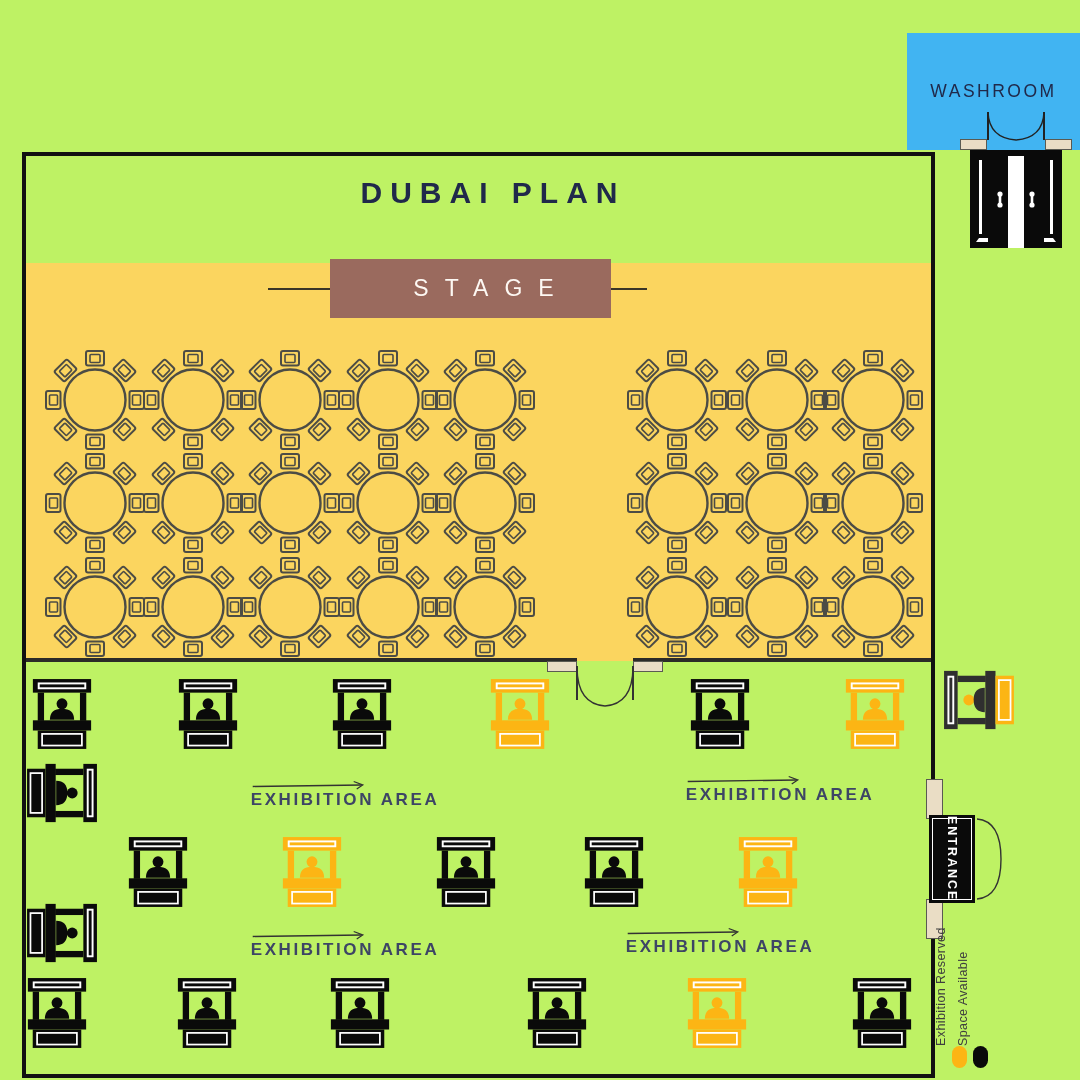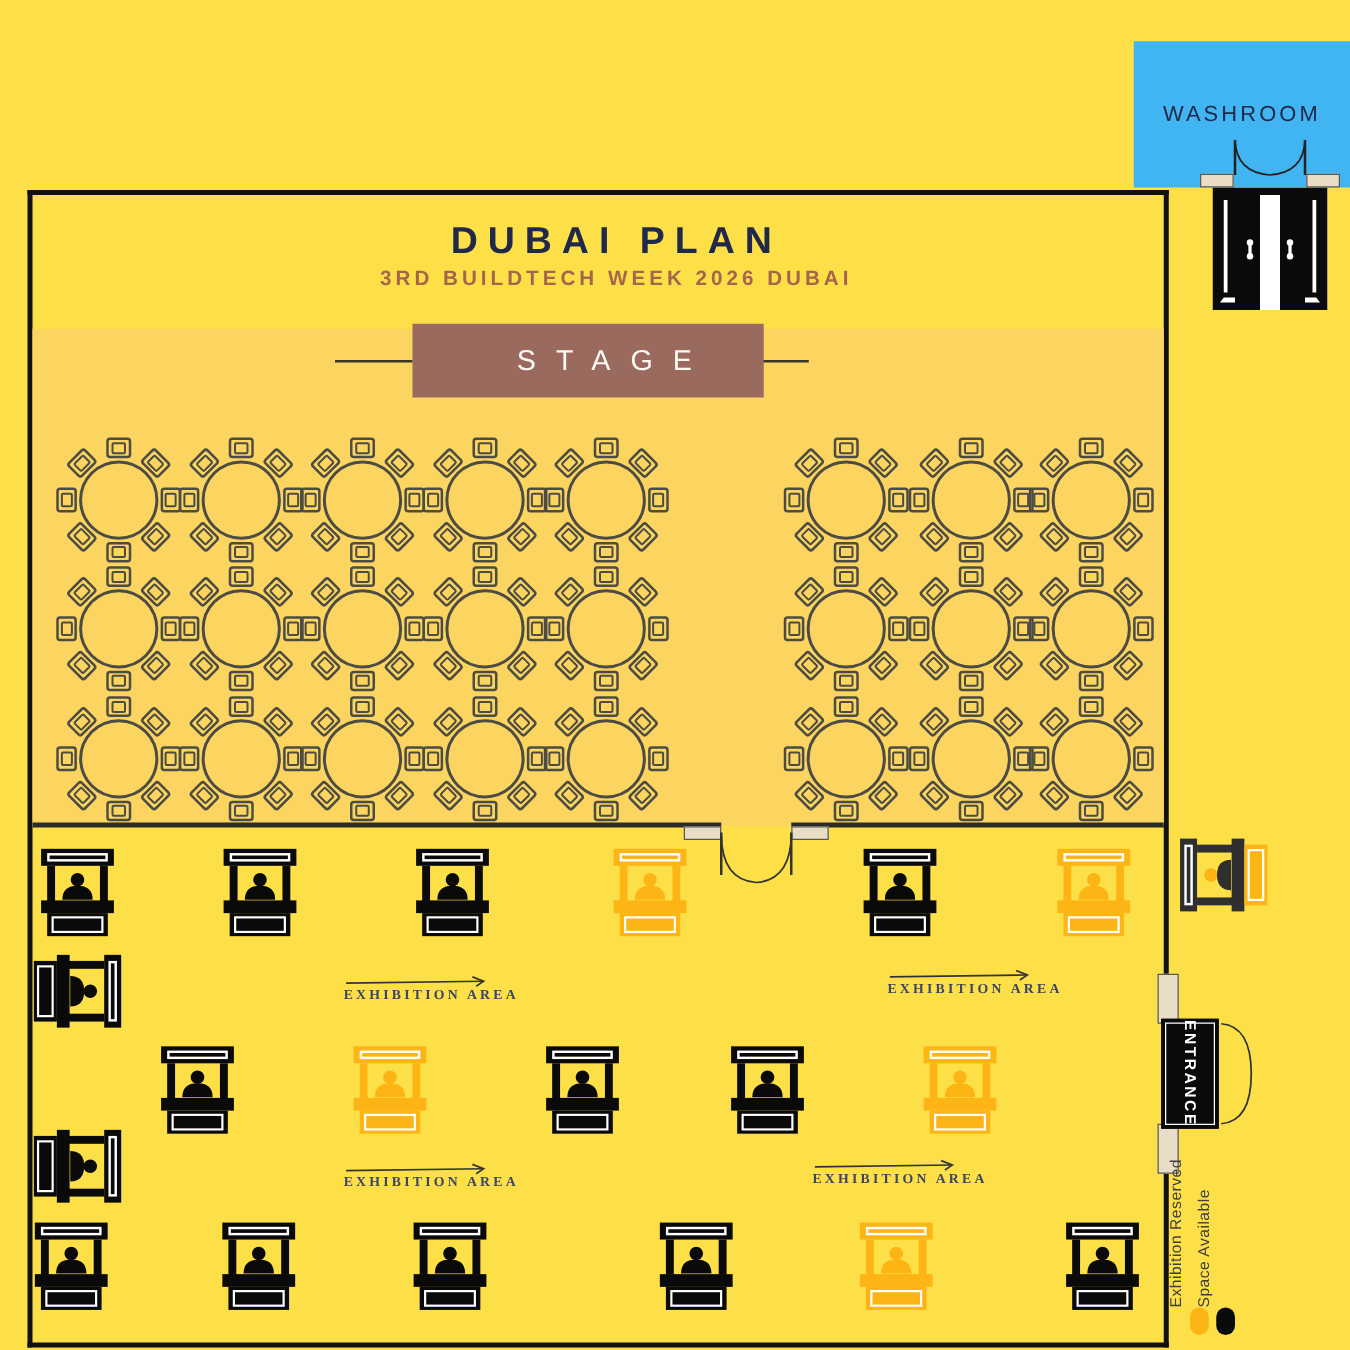--- a/index.html
+++ b/index.html
@@ -1,16 +1,16 @@
 <!DOCTYPE html>
 <html><head>
 <meta charset="utf-8">
 <style>
   html,body{margin:0;padding:0;background:#fff;}
-  .canvas{position:relative;width:1080px;height:1080px;background:#fde047;overflow:hidden;
+  .canvas{position:relative;width:1080px;height:1080px;background:#bef264;overflow:hidden;
           font-family:"Liberation Sans", sans-serif;}
   .abs{position:absolute;}
   
   .wall{position:absolute;background:var(--color-wall);}
   
   .hall{position:absolute;left:26px;top:263px;width:905px;height:398px;background:var(--color-hall);}
   .hall-edge{position:absolute;height:4px;background:#2b2b28;}
   
   .title{position:absolute;left:493px;top:176px;transform:translateX(-50%);
          font-size:30px;font-weight:bold;letter-spacing:8px;color:var(--color-navy);white-space:nowrap;}
@@ -27,21 +27,21 @@
   .washroom span{color:var(--color-navy);font-size:17.5px;letter-spacing:2.5px;font-weight:normal;}
   
   .sill{position:absolute;background:var(--color-sill);border:1px solid #5a5a52;box-sizing:border-box;}
   
   .entrance{position:absolute;left:929px;top:815px;width:46px;height:88px;background:#0a0a0a;
             border:2px solid #0a0a0a;box-sizing:border-box;display:flex;align-items:center;justify-content:center;}
   .entrance .inner{width:38px;height:80px;border:1.5px solid #fff;display:flex;align-items:center;justify-content:center;}
   .entrance span{writing-mode:vertical-rl;color:#fff;font-weight:bold;font-size:12.5px;letter-spacing:2px;white-space:nowrap;}
   
   .ex-label{position:absolute;transform:translateX(-50%);text-align:center;}
-  .ex-label .txt{font-size:11px;letter-spacing:2.6px;color:var(--color-label);font-weight:bold;white-space:nowrap;font-family:Liberation Serif, serif;}
+  .ex-label .txt{font-size:17px;letter-spacing:2.6px;color:var(--color-label);font-weight:bold;white-space:nowrap;}
   
   .legend-text{position:absolute;transform:rotate(-90deg);transform-origin:left bottom;
                font-size:12.5px;color:#3f3f3f;white-space:nowrap;letter-spacing:.4px;}
   .pill{position:absolute;width:15px;height:22px;border-radius:8px;}
   .booth{position:absolute;}
   .table{position:absolute;}
   svg{display:block;}
 </style>
 </head>
 <body>
@@ -56,21 +56,20 @@
   <div class="wall" style="left:22px;top:152px;width:4px;height:926px;"></div>
   <div class="wall" style="left:931px;top:152px;width:4px;height:629px;"></div>
   <div class="wall" style="left:931px;top:939px;width:4px;height:139px;"></div>
   <div class="wall" style="left:22px;top:1074px;width:913px;height:4px;"></div>
 
   <div class="hall"></div>
   <div class="hall-edge" style="left:26px;top:658px;width:551px;"></div>
   <div class="hall-edge" style="left:633px;top:658px;width:298px;"></div>
 
   <div class="title">DUBAI PLAN</div>
-  <div class="subtitle">3RD BUILDTECH WEEK 2026 DUBAI</div>
 
   <div class="stage-line" style="left:268px;"></div>
   <div class="stage-line" style="left:585px;"></div>
   <div class="stage">
     <span>STAGE</span>
   </div>
 
   <div class="sill" style="left:547px;top:661px;width:30px;height:11px;"></div>
   <div class="sill" style="left:633px;top:661px;width:30px;height:11px;"></div>
   <div class="sill" style="left:960px;top:139px;width:27px;height:11px;"></div>

